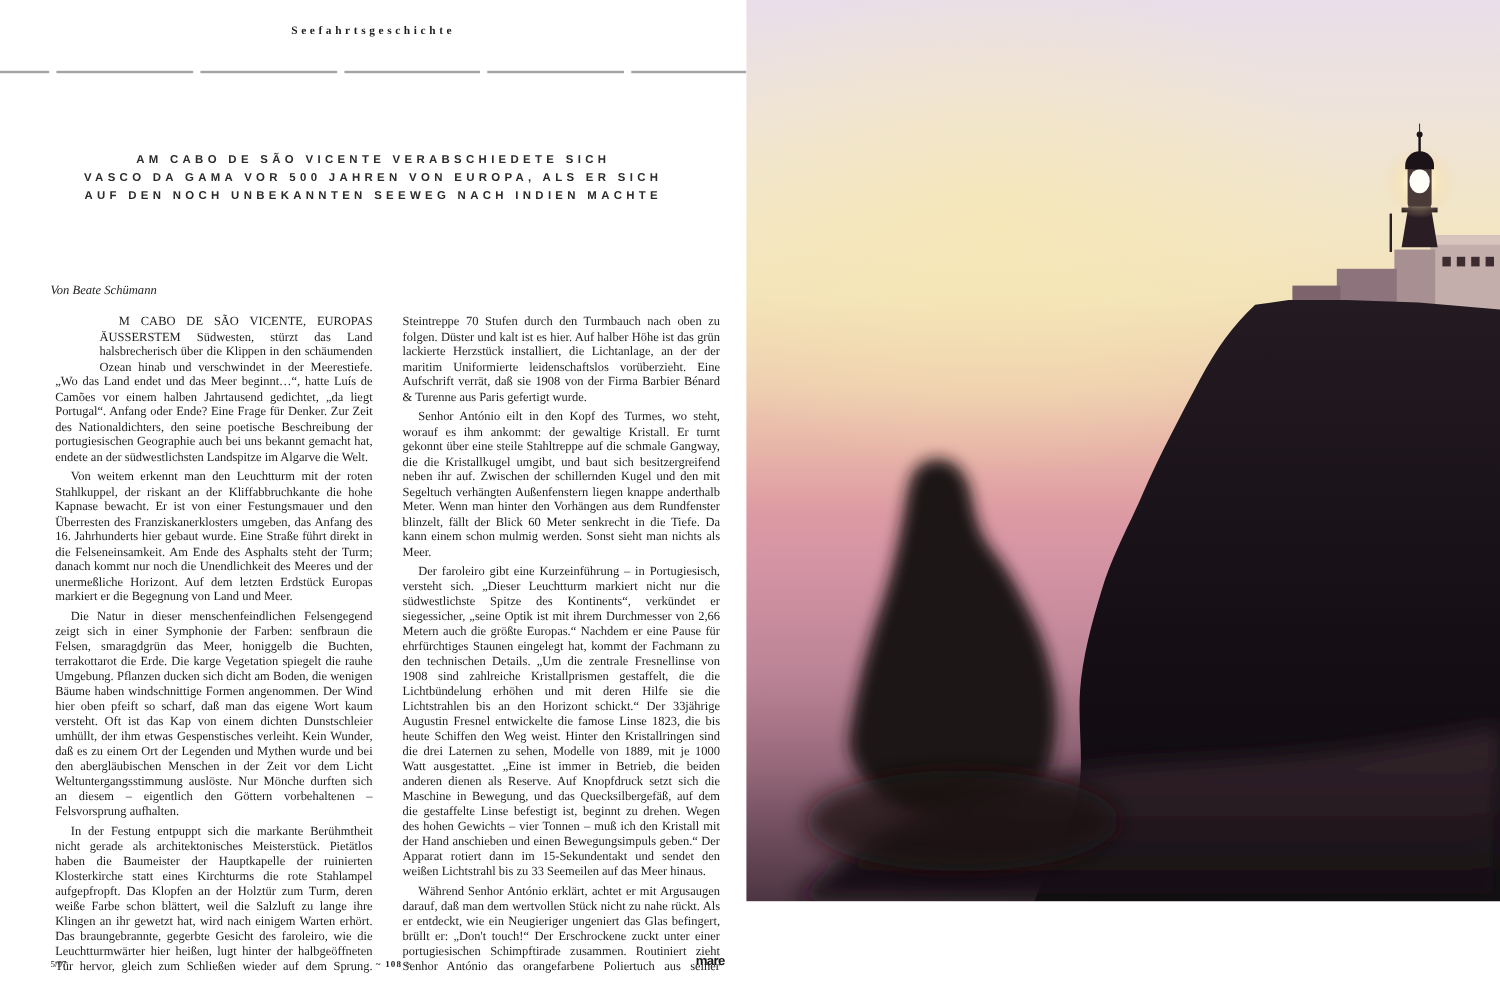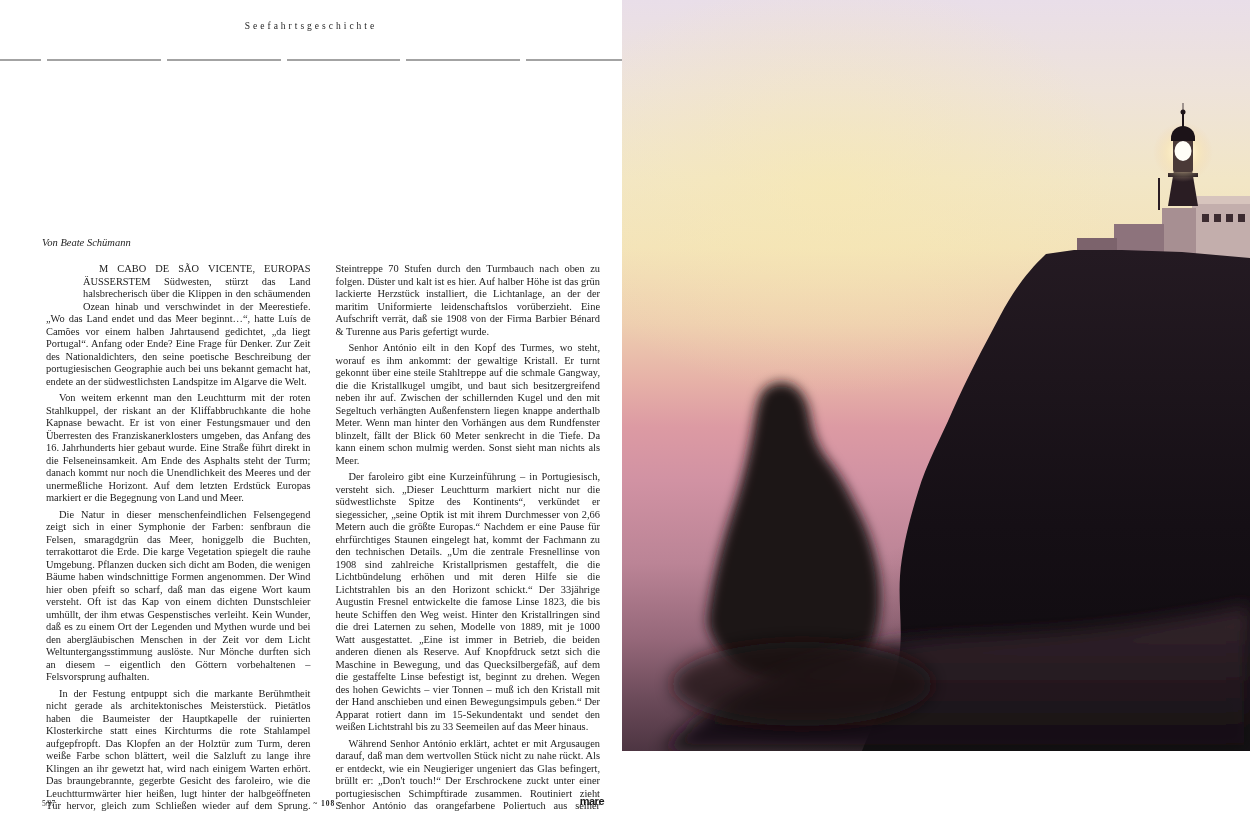--- a/index.html
+++ b/index.html
@@ -6,21 +6,21 @@
   body{
     width:1250px;height:833px;position:relative;overflow:hidden;
     background:#ffffff;
     font-family:"Liberation Serif", serif;
     -webkit-font-smoothing:antialiased;
   }
   
   .left-page{position:absolute;left:0;top:0;width:622px;height:833px;background:#fff;}
   .section-label{
     position:absolute;top:21px;left:0;width:622px;text-align:center;
-    font-size:9.5px;font-weight:400;letter-spacing:3px;color:#1e1e1e;
+    font-size:9.5px;font-weight:700;letter-spacing:3px;color:#1e1e1e;
   }
   .header-rule{position:absolute;top:59px;left:0;width:622px;height:2px;display:flex;gap:6px;}
   .header-rule div{height:2px;background:#a3a3a3;}
   .seg1{width:41px;} .seg2{width:114px;} .seg3{width:114px;}
   .seg4{width:113px;} .seg5{width:114px;} .seg6{width:96px;}
   .article-title{
     position:absolute;top:84px;left:0;width:622px;text-align:center;
     font-size:31px;line-height:1;font-variant:small-caps;letter-spacing:1.5px;color:#121212;
   }
   .article-subtitle{
@@ -83,20 +83,25 @@
   <div class="header-rule">
     <div class="seg1"></div>
     <div class="seg2"></div>
     <div class="seg3"></div>
     <div class="seg4"></div>
     <div class="seg5"></div>
     <div class="seg6"></div>
   </div>
 
 
+  <div class="article-subtitle">
+    <div>AM CABO DE SÃO VICENTE VERABSCHIEDETE SICH</div>
+    <div>VASCO DA GAMA VOR 500 JAHREN VON EUROPA, ALS ER SICH</div>
+    <div>AUF DEN NOCH UNBEKANNTEN SEEWEG NACH INDIEN MACHTE</div>
+  </div>
 
   <div class="byline">Von Beate Schümann</div>
 
   <div class="columns">
     <div class="col">
       <p class="lead-para"><span class="dropcap-spacer"></span><span>M CABO DE SÃO VICENTE, EUROPAS ÄUSSERSTEM Südwesten, stürzt das Land halsbrecherisch über die Klippen in den schäumenden Ozean hinab und verschwindet in der Meerestiefe. „Wo das Land endet und das Meer beginnt…“, hatte Luís de Camões vor einem halben Jahrtausend gedichtet, „da liegt Portugal“. Anfang oder Ende? Eine Frage für Denker. Zur Zeit des Nationaldichters, den seine poetische Beschreibung der portugiesischen Geographie auch bei uns bekannt gemacht hat, endete an der südwestlichsten Landspitze im Algarve die Welt.</span></p>
       <p>Von weitem erkennt man den Leuchtturm mit der roten Stahlkuppel, der riskant an der Kliffabbruchkante die hohe Kapnase bewacht. Er ist von einer Festungsmauer und den Überresten des Franziskanerklosters umgeben, das Anfang des 16. Jahrhunderts hier gebaut wurde. Eine Straße führt direkt in die Felseneinsamkeit. Am Ende des Asphalts steht der Turm; danach kommt nur noch die Unendlichkeit des Meeres und der unermeßliche Horizont. Auf dem letzten Erdstück Europas markiert er die Begegnung von Land und Meer.</p>
       <p>Die Natur in dieser menschenfeindlichen Felsengegend zeigt sich in einer Symphonie der Farben: senfbraun die Felsen, smaragdgrün das Meer, honiggelb die Buchten, terrakottarot die Erde. Die karge Vegetation spiegelt die rauhe Umgebung. Pflanzen ducken sich dicht am Boden, die wenigen Bäume haben windschnittige Formen angenommen. Der Wind hier oben pfeift so scharf, daß man das eigene Wort kaum versteht. Oft ist das Kap von einem dichten Dunstschleier umhüllt, der ihm etwas Gespenstisches verleiht. Kein Wunder, daß es zu einem Ort der Legenden und Mythen wurde und bei den abergläubischen Menschen in der Zeit vor dem Licht Weltuntergangsstimmung auslöste. Nur Mönche durften sich an diesem – eigentlich den Göttern vorbehaltenen – Felsvorsprung aufhalten.</p>
       <p>In der Festung entpuppt sich die markante Berühmtheit nicht gerade als architektonisches Meisterstück. Pietätlos haben die Baumeister der Hauptkapelle der ruinierten Klosterkirche statt eines Kirchturms die rote Stahlampel aufgepfropft. Das Klopfen an der Holztür zum Turm, deren weiße Farbe schon blättert, weil die Salzluft zu lange ihre Klingen an ihr gewetzt hat, wird nach einigem Warten erhört. Das braungebrannte, gegerbte Gesicht des faroleiro, wie die Leuchtturmwärter hier heißen, lugt hinter der halbgeöffneten Tür hervor, gleich zum Schließen wieder auf dem Sprung. Doch der diensthabende faroleiro, António Rosado, macht eine Ausnahme und winkt stumm, ihm über die enge</p>
     </div>

